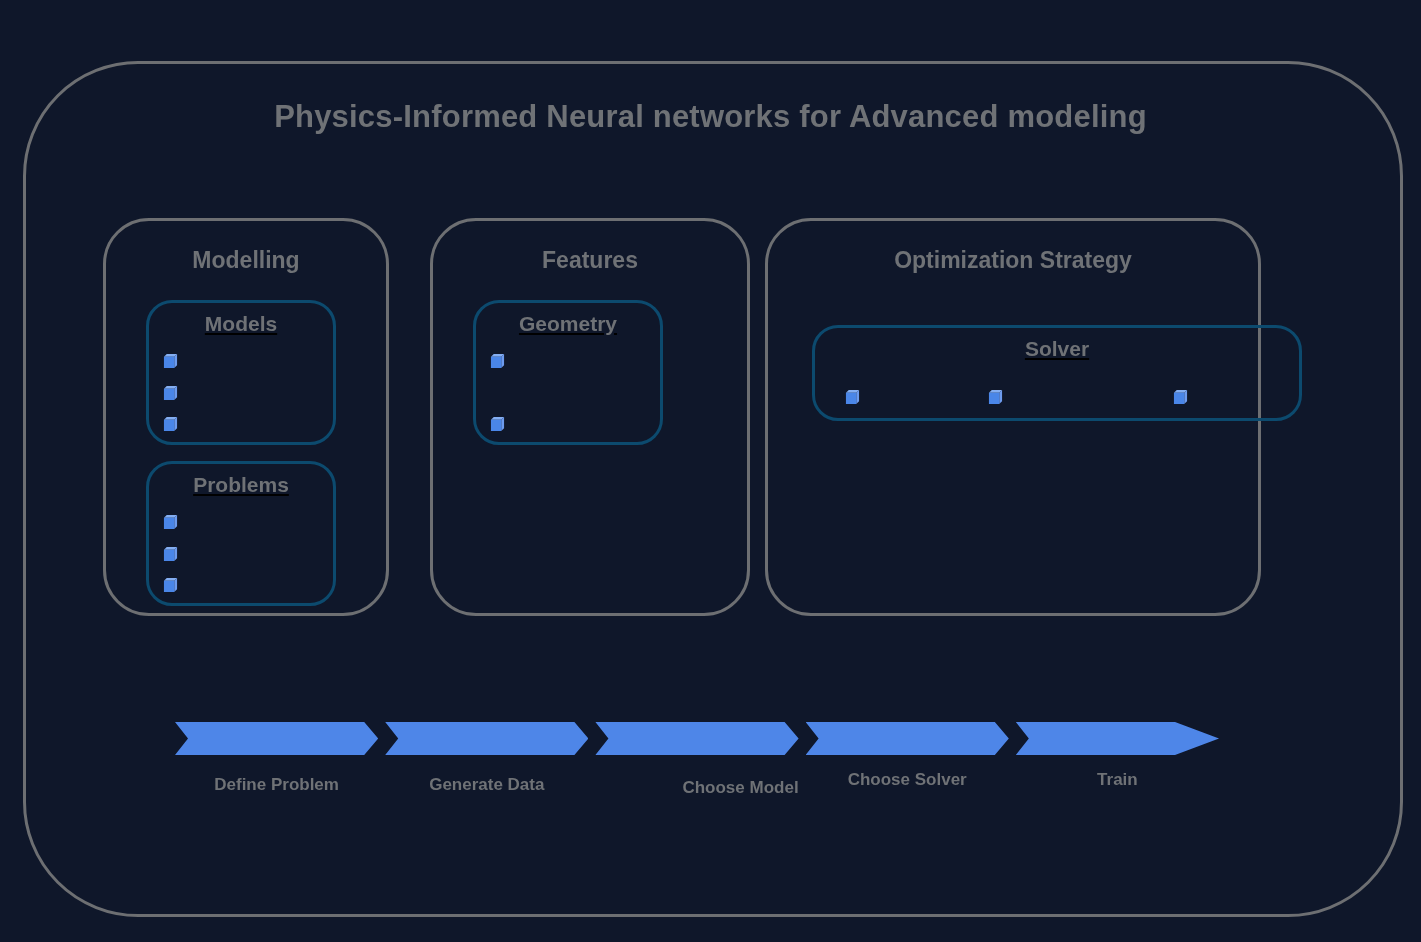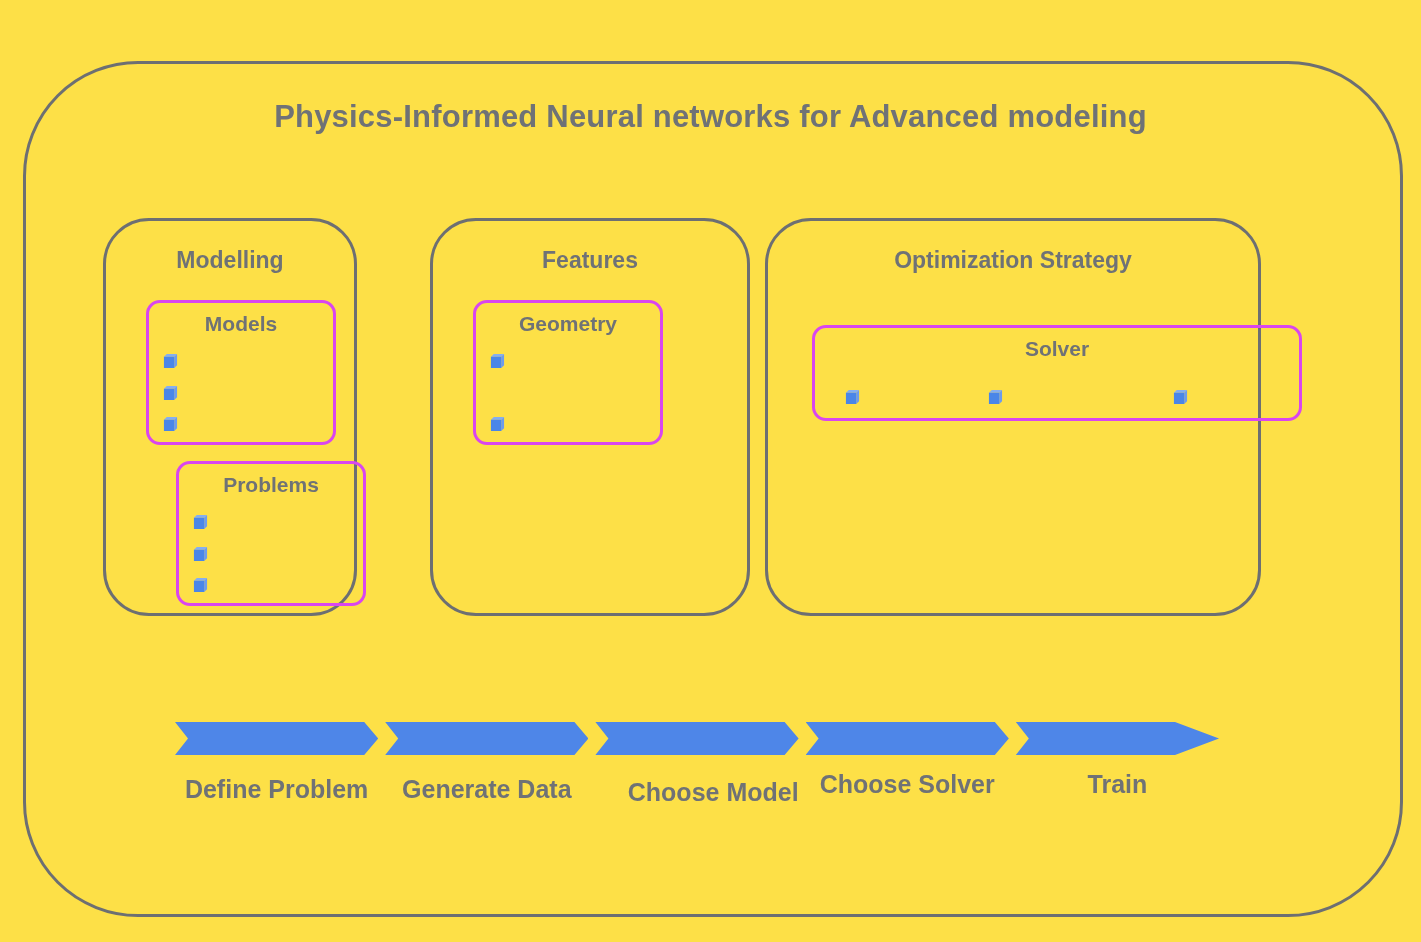--- a/index.html
+++ b/index.html
@@ -1,47 +1,47 @@
 <!DOCTYPE html>
 <html><head>
 <meta charset="utf-8">
 <style>
   html,body{margin:0;padding:0;background:#000;}
   .canvas{
-    position:relative;width:1421px;height:942px;background:#fde047;
+    position:relative;width:1421px;height:942px;background:#0f172a;
     font-family:"Liberation Sans",sans-serif;overflow:hidden;
   }
   .outer-frame{
     position:absolute;left:23px;top:61px;width:1380px;height:856px;
     border:3px solid #6d6f72;border-radius:115px;box-sizing:border-box;
   }
   .diagram-title{
     position:absolute;top:99px;left:0;right:0;text-align:center;
     font-size:31px;font-weight:700;color:#6f7276;letter-spacing:0.2px;
   }
   .section{
     position:absolute;top:218px;height:398px;
     border:3px solid #6d6f72;border-radius:46px;box-sizing:border-box;
   }
-  .section-modelling{left:103px;width:254px;}
+  .section-modelling{left:103px;width:286px;}
   .section-features{left:430px;width:320px;}
   .section-optimization{left:765px;width:496px;}
   .section-title{
     margin-top:26px;text-align:center;font-size:23px;font-weight:700;color:#6f7276;
   }
   .group{
-    position:absolute;border:3px solid #d946ef;border-radius:14px;box-sizing:border-box;
+    position:absolute;border:3px solid #0c4a6e;border-radius:26px;box-sizing:border-box;text-decoration:underline;
   }
   .group-title{
     margin-top:9px;text-align:center;font-size:21px;font-weight:700;color:#6f7276;
   }
   
   .group-sq{left:40px;width:190px;height:145px;}
   .group-top{top:79px;}
-  .group-bottom{top:240px;margin-left:30px;}
+  .group-bottom{top:240px;}
   
   .group-wide{left:32px;width:490px;margin-left:12px;}
   .group-solver{top:104px;height:96px;}
   .group-trainer{top:262px;height:95px;}
   .cube{position:absolute;width:15px;height:15px;}
   
   .v1{left:14px;top:50px;}
   .v2{left:14px;top:82px;}
   .v3{left:14px;top:113px;}
   .v2-wide{left:14px;top:113px;}
@@ -60,21 +60,21 @@
     flex:1;background:#4e86e8;
     clip-path:polygon(0 0, calc(100% - 14px) 0, 100% 50%, calc(100% - 14px) 100%, 0 100%, 13px 50%);
   }
   .chev:last-child{
     clip-path:polygon(0 0, calc(100% - 44px) 0, 100% 50%, calc(100% - 44px) 100%, 0 100%, 13px 50%);
   }
   .pipeline-labels{
     position:absolute;left:175px;top:770px;width:1044px;display:flex;gap:7px;
   }
   .step-label{
-    flex:1;text-align:center;font-size:25px;font-weight:700;color:#6f7276;white-space:nowrap;
+    flex:1;text-align:center;font-size:17px;font-weight:700;color:#6f7276;white-space:nowrap;
   }
   .step-label:nth-child(1){transform:translateY(5px);}
   .step-label:nth-child(2){transform:translateY(5px);}
   .step-label:nth-child(3){transform:translateY(8px);text-align:right;}
 </style>
 </head>
 <body>
 
 <div class="canvas">
 

